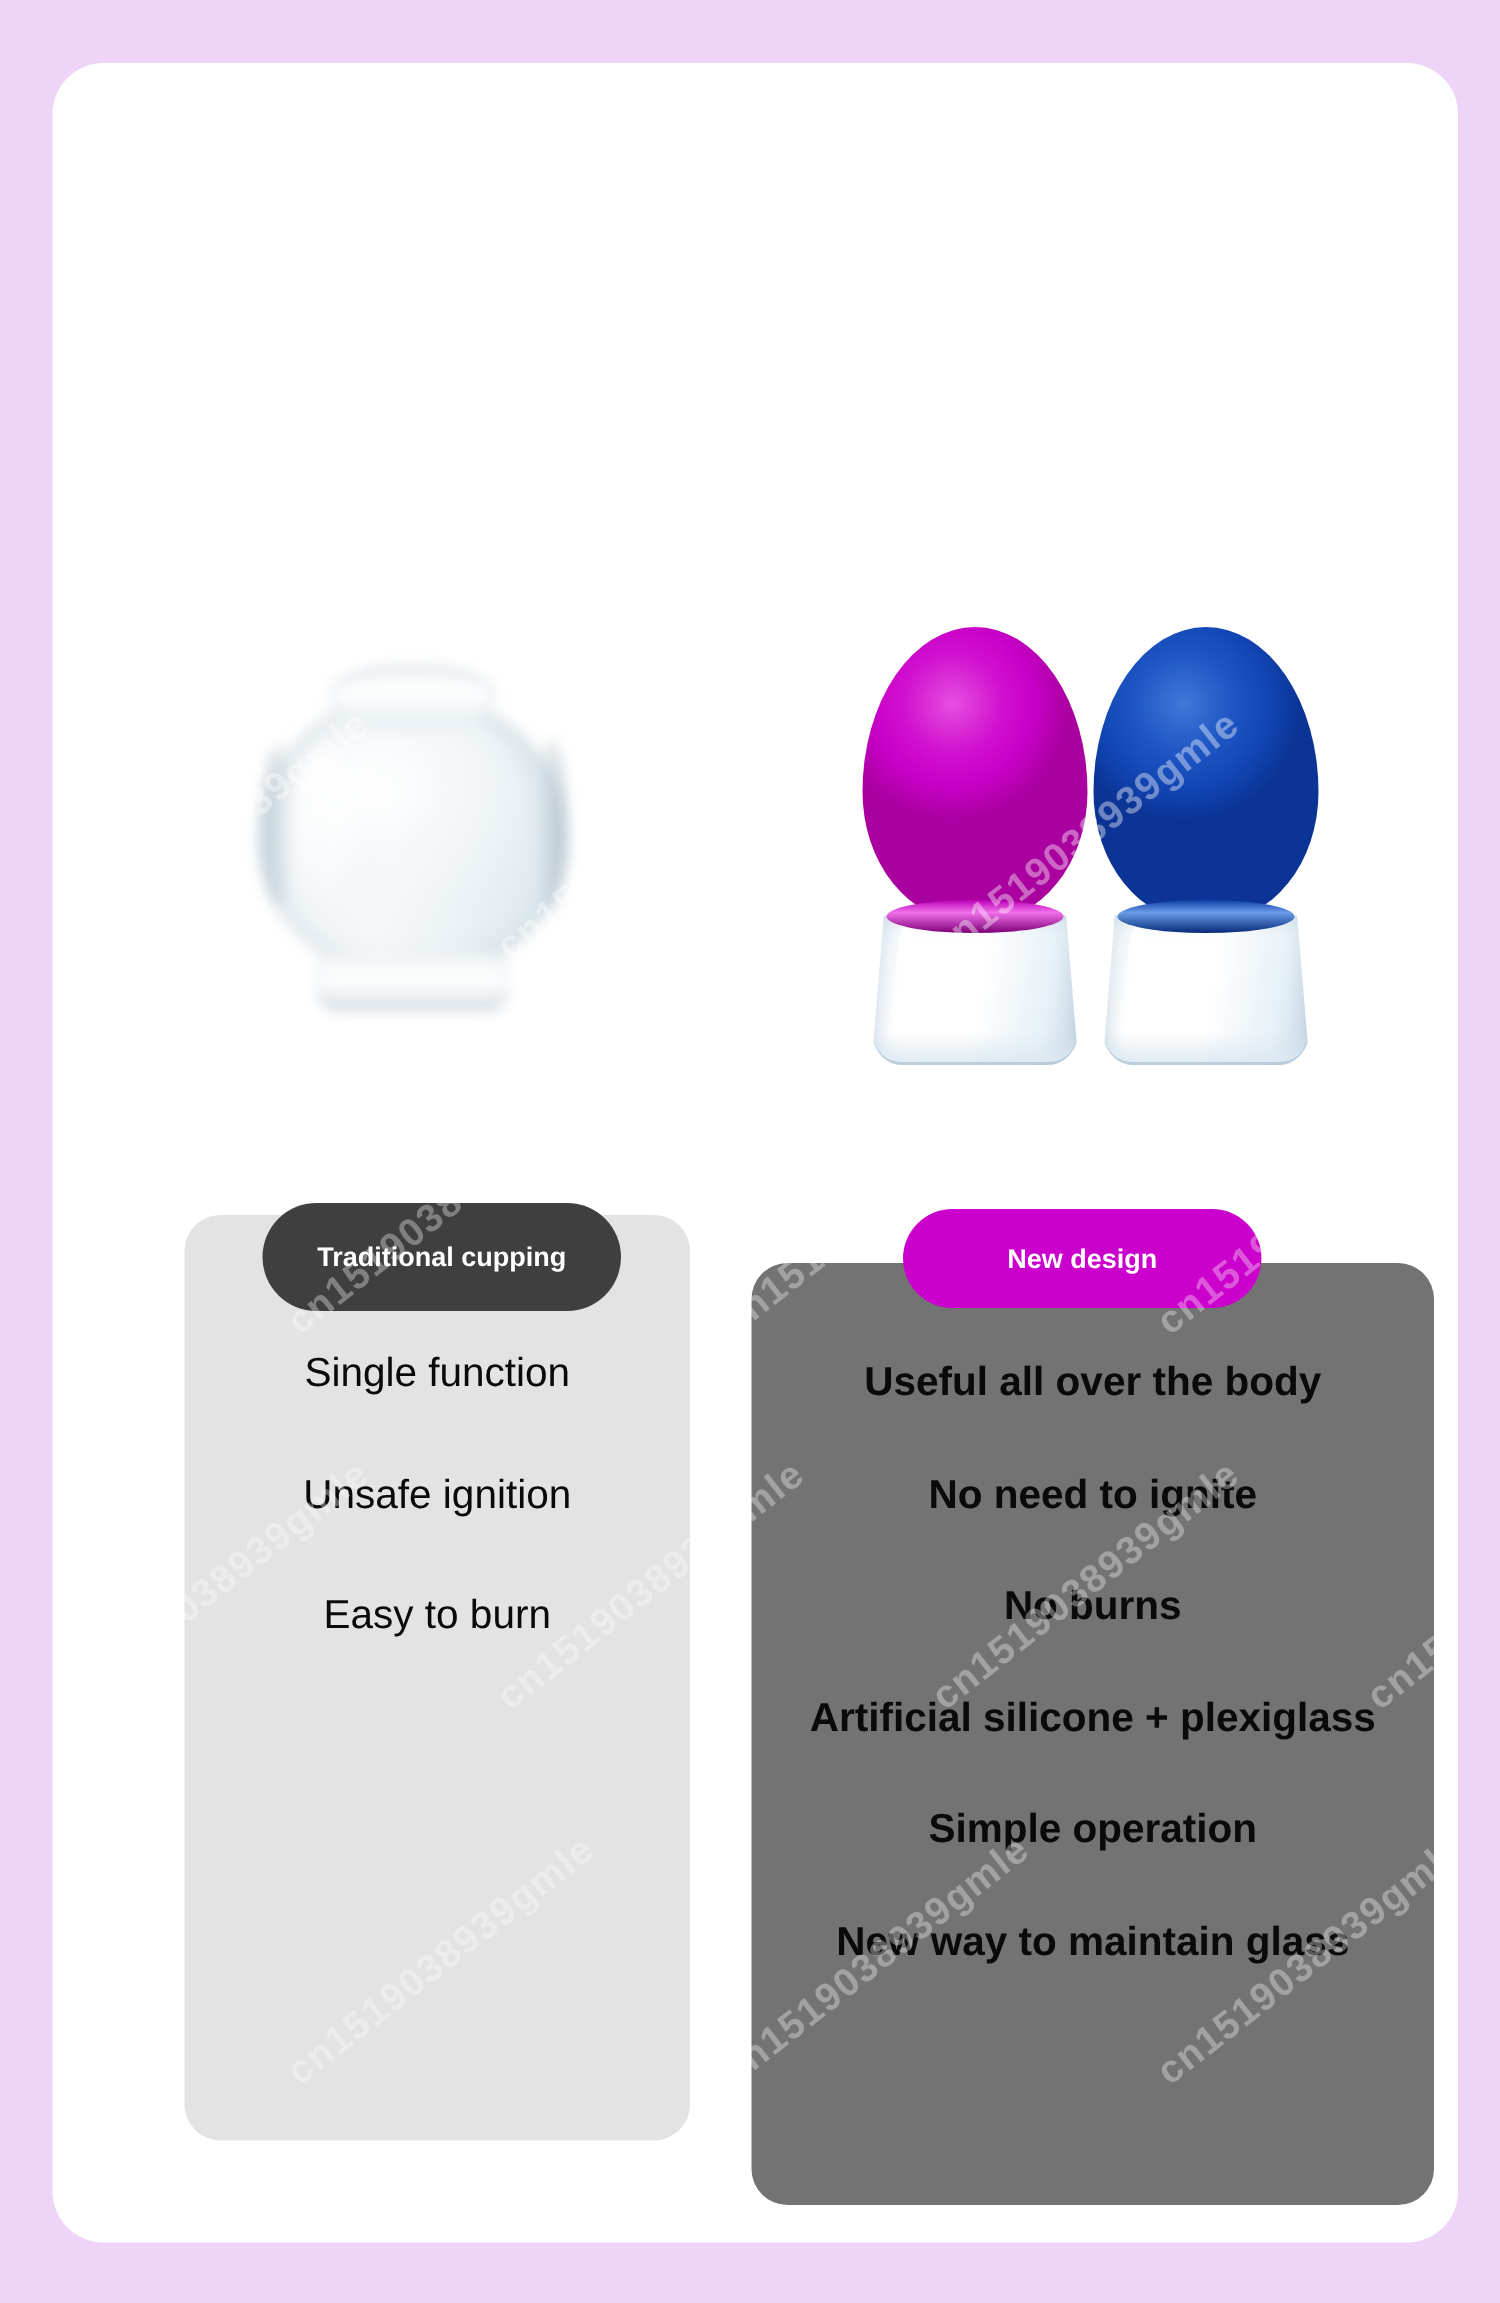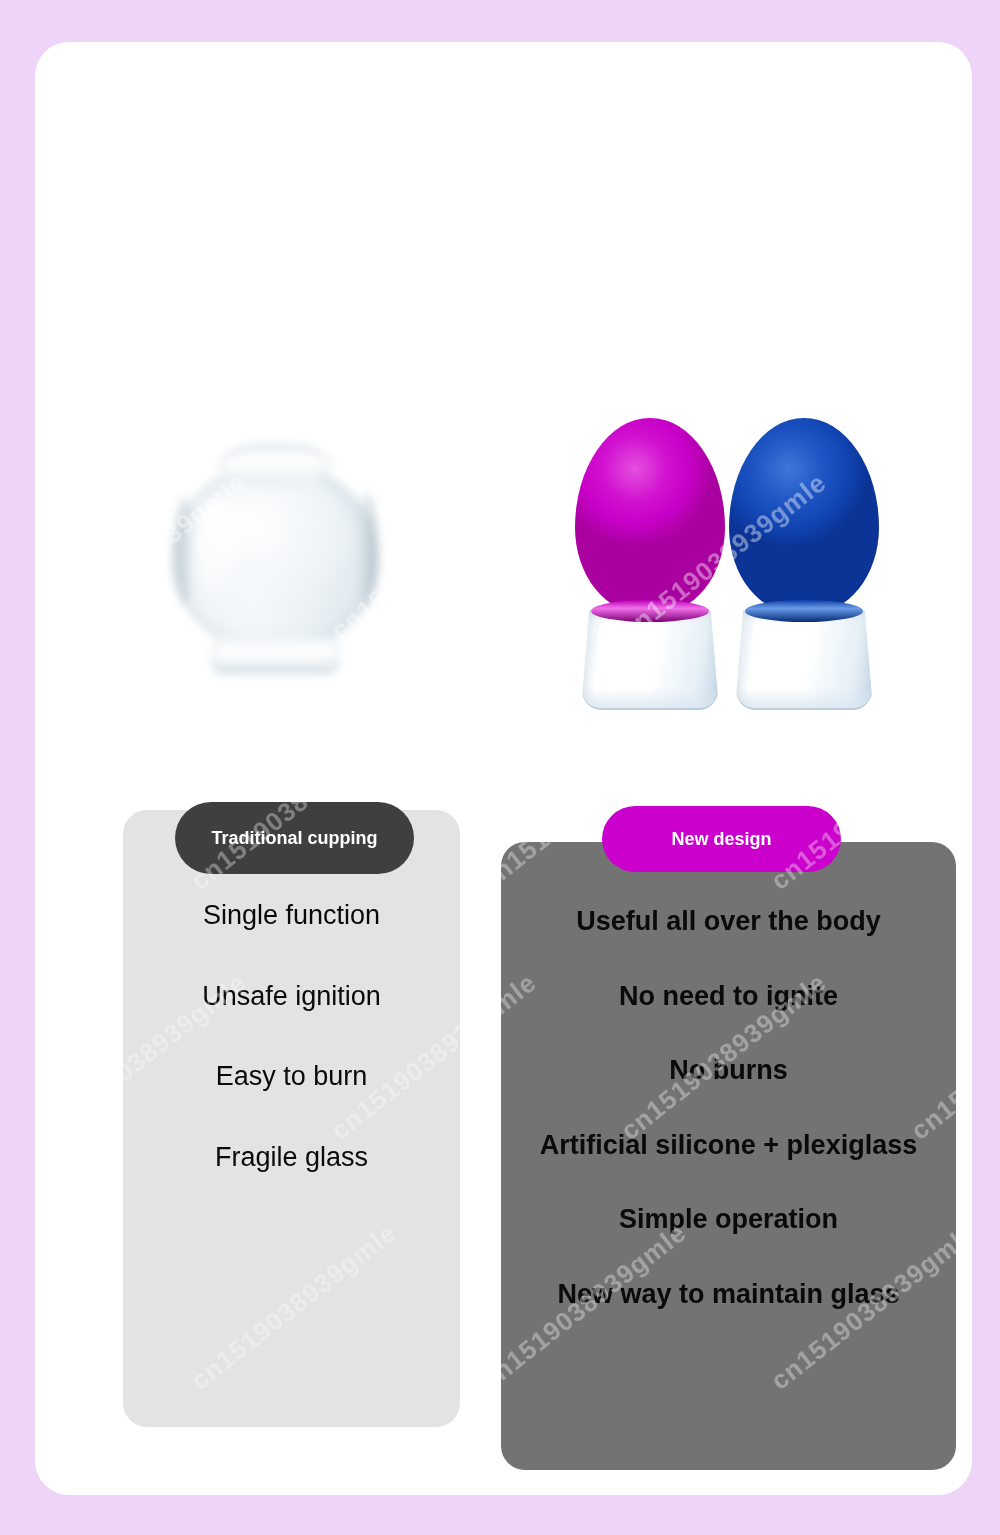--- a/index.html
+++ b/index.html
@@ -330,21 +330,20 @@
       <div class="collar"></div>
     </div>
 
   </div>
 
   <div class="panel panel-left">
     <div class="panel-list">
       <div class="feature">Single function</div>
       <div class="feature">Unsafe ignition</div>
       <div class="feature">Easy to burn</div>
-      <div class="feature">Fragile glass</div>
     </div>
   </div>
 
   <div class="panel panel-right">
     <div class="panel-list">
       <div class="feature">Useful all over the body</div>
       <div class="feature">No need to ignite</div>
       <div class="feature">No burns</div>
       <div class="feature">Artificial silicone + plexiglass</div>
       <div class="feature">Simple operation</div>

